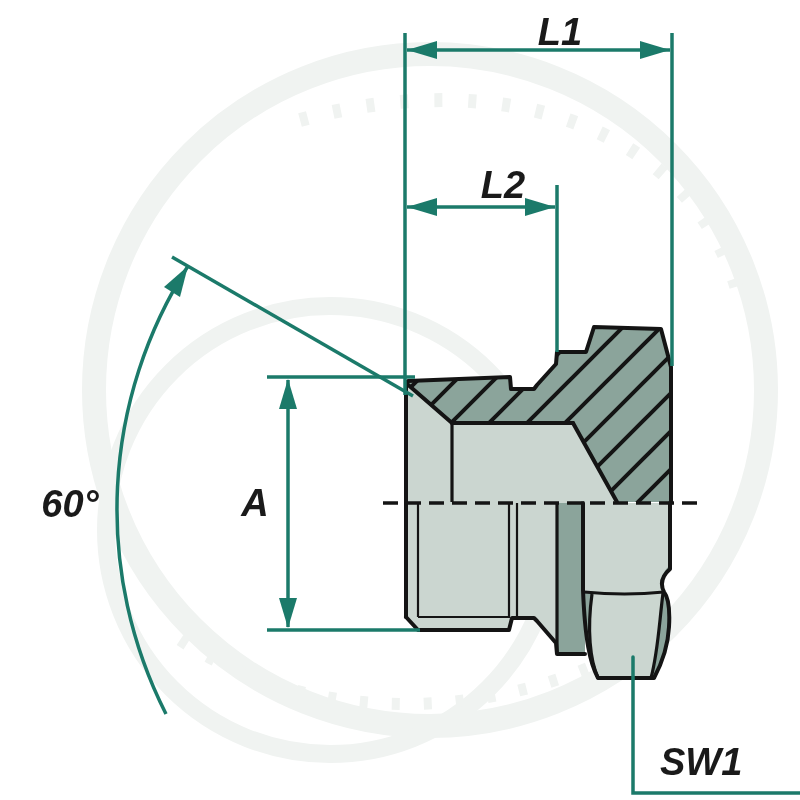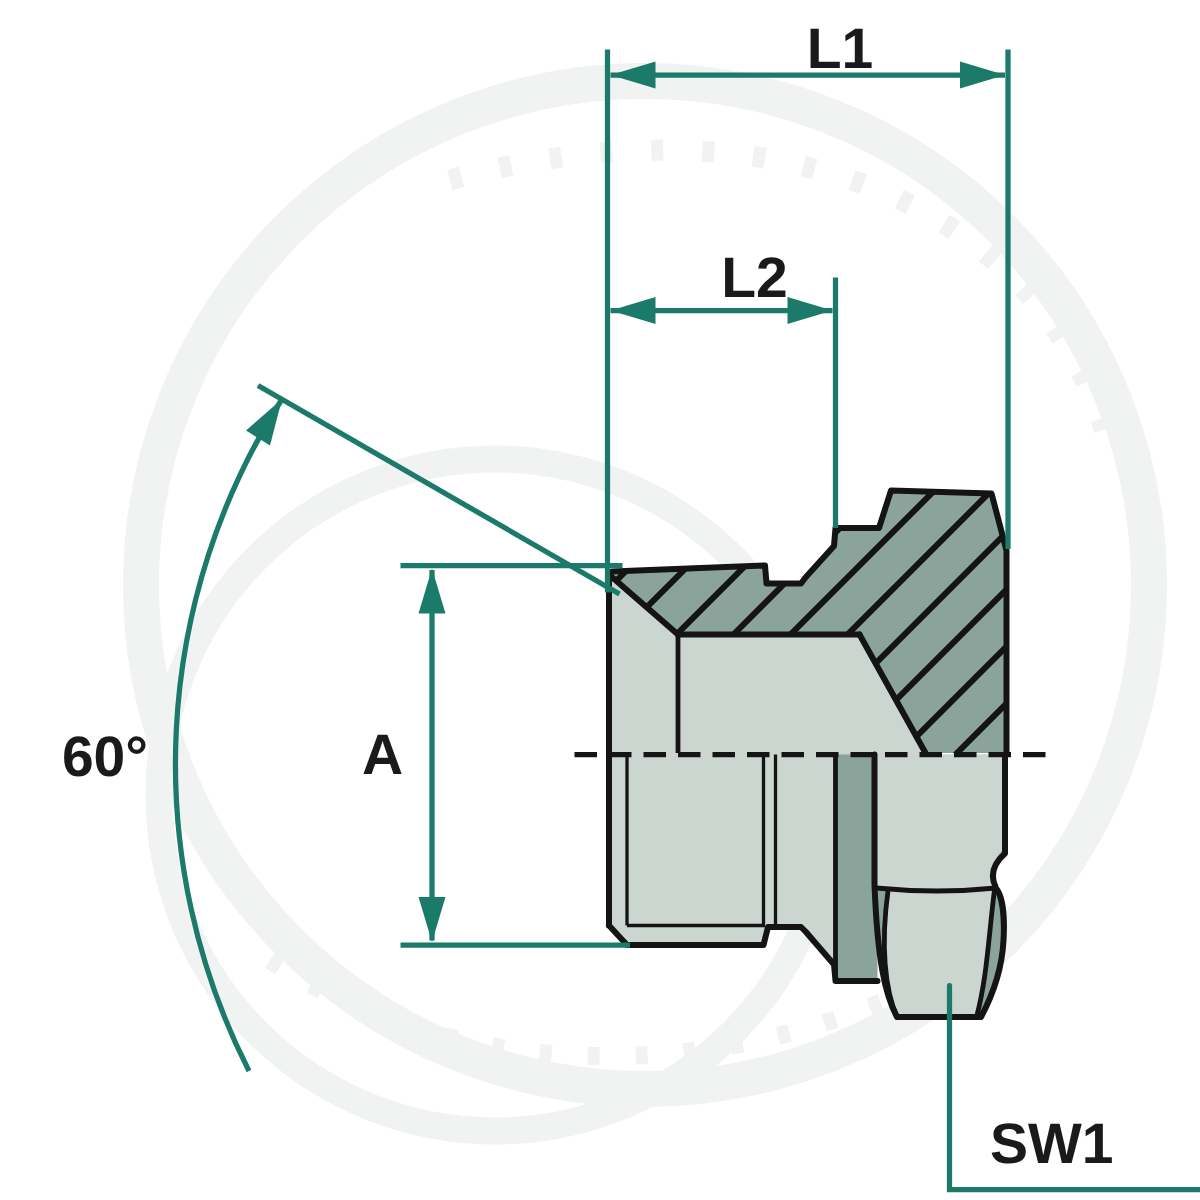--- a/index.html
+++ b/index.html
@@ -1,18 +1,19 @@
 <!DOCTYPE html>
 <html><head>
 <meta charset="utf-8">
 <style>
   html,body{margin:0;padding:0;background:#ffffff;}
   .canvas{
     width:800px;height:798px;position:relative;background:#a16207;
     font-family:"Liberation Sans", sans-serif;
+    font-style:italic;
   }
   svg{display:block;}
   .dim-line{stroke:#1B7A6A;stroke-width:3.5;fill:none;}
   .dim-fill{fill:#1B7A6A;stroke:none;}
   .outline{stroke:#141414;stroke-width:4;fill:none;stroke-linejoin:round;stroke-linecap:round;}
   .thin{stroke:#141414;stroke-width:2.2;fill:none;}
   .med{stroke:#141414;stroke-width:3.2;fill:none;}
   .label{
     font-family:"Liberation Sans", sans-serif;
     font-size:38px;font-weight:600;fill:#1a1a1a;

